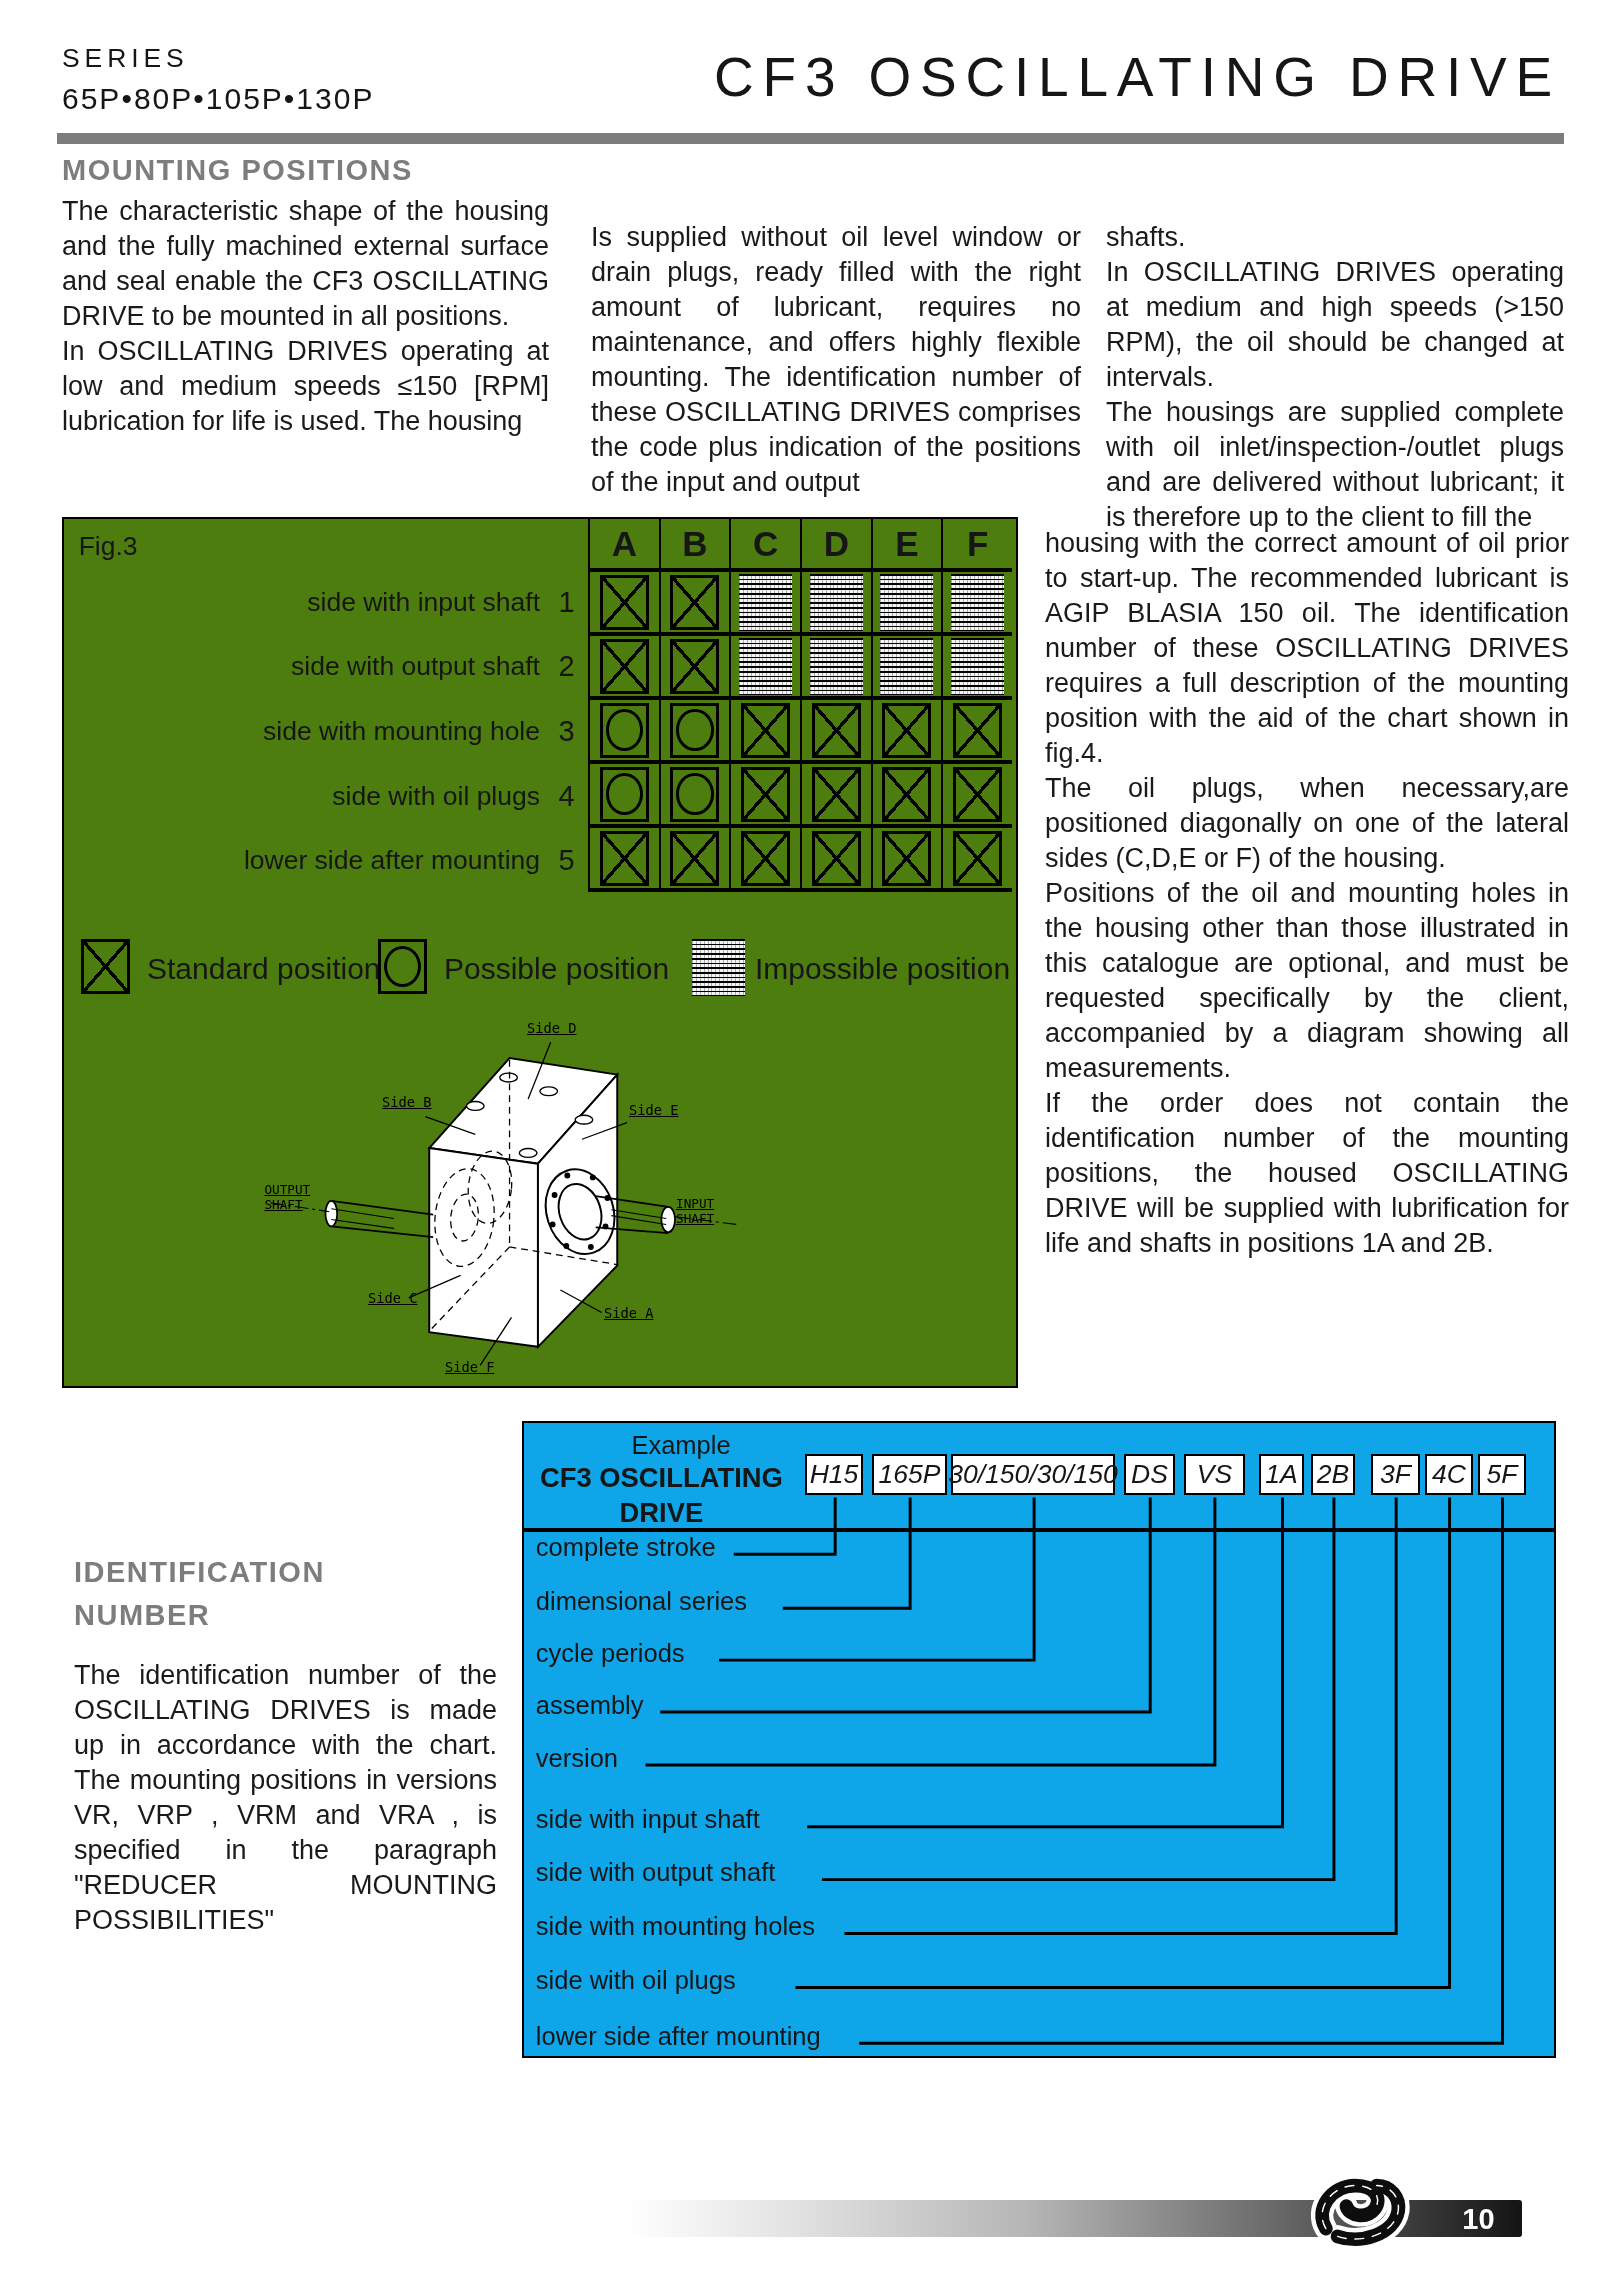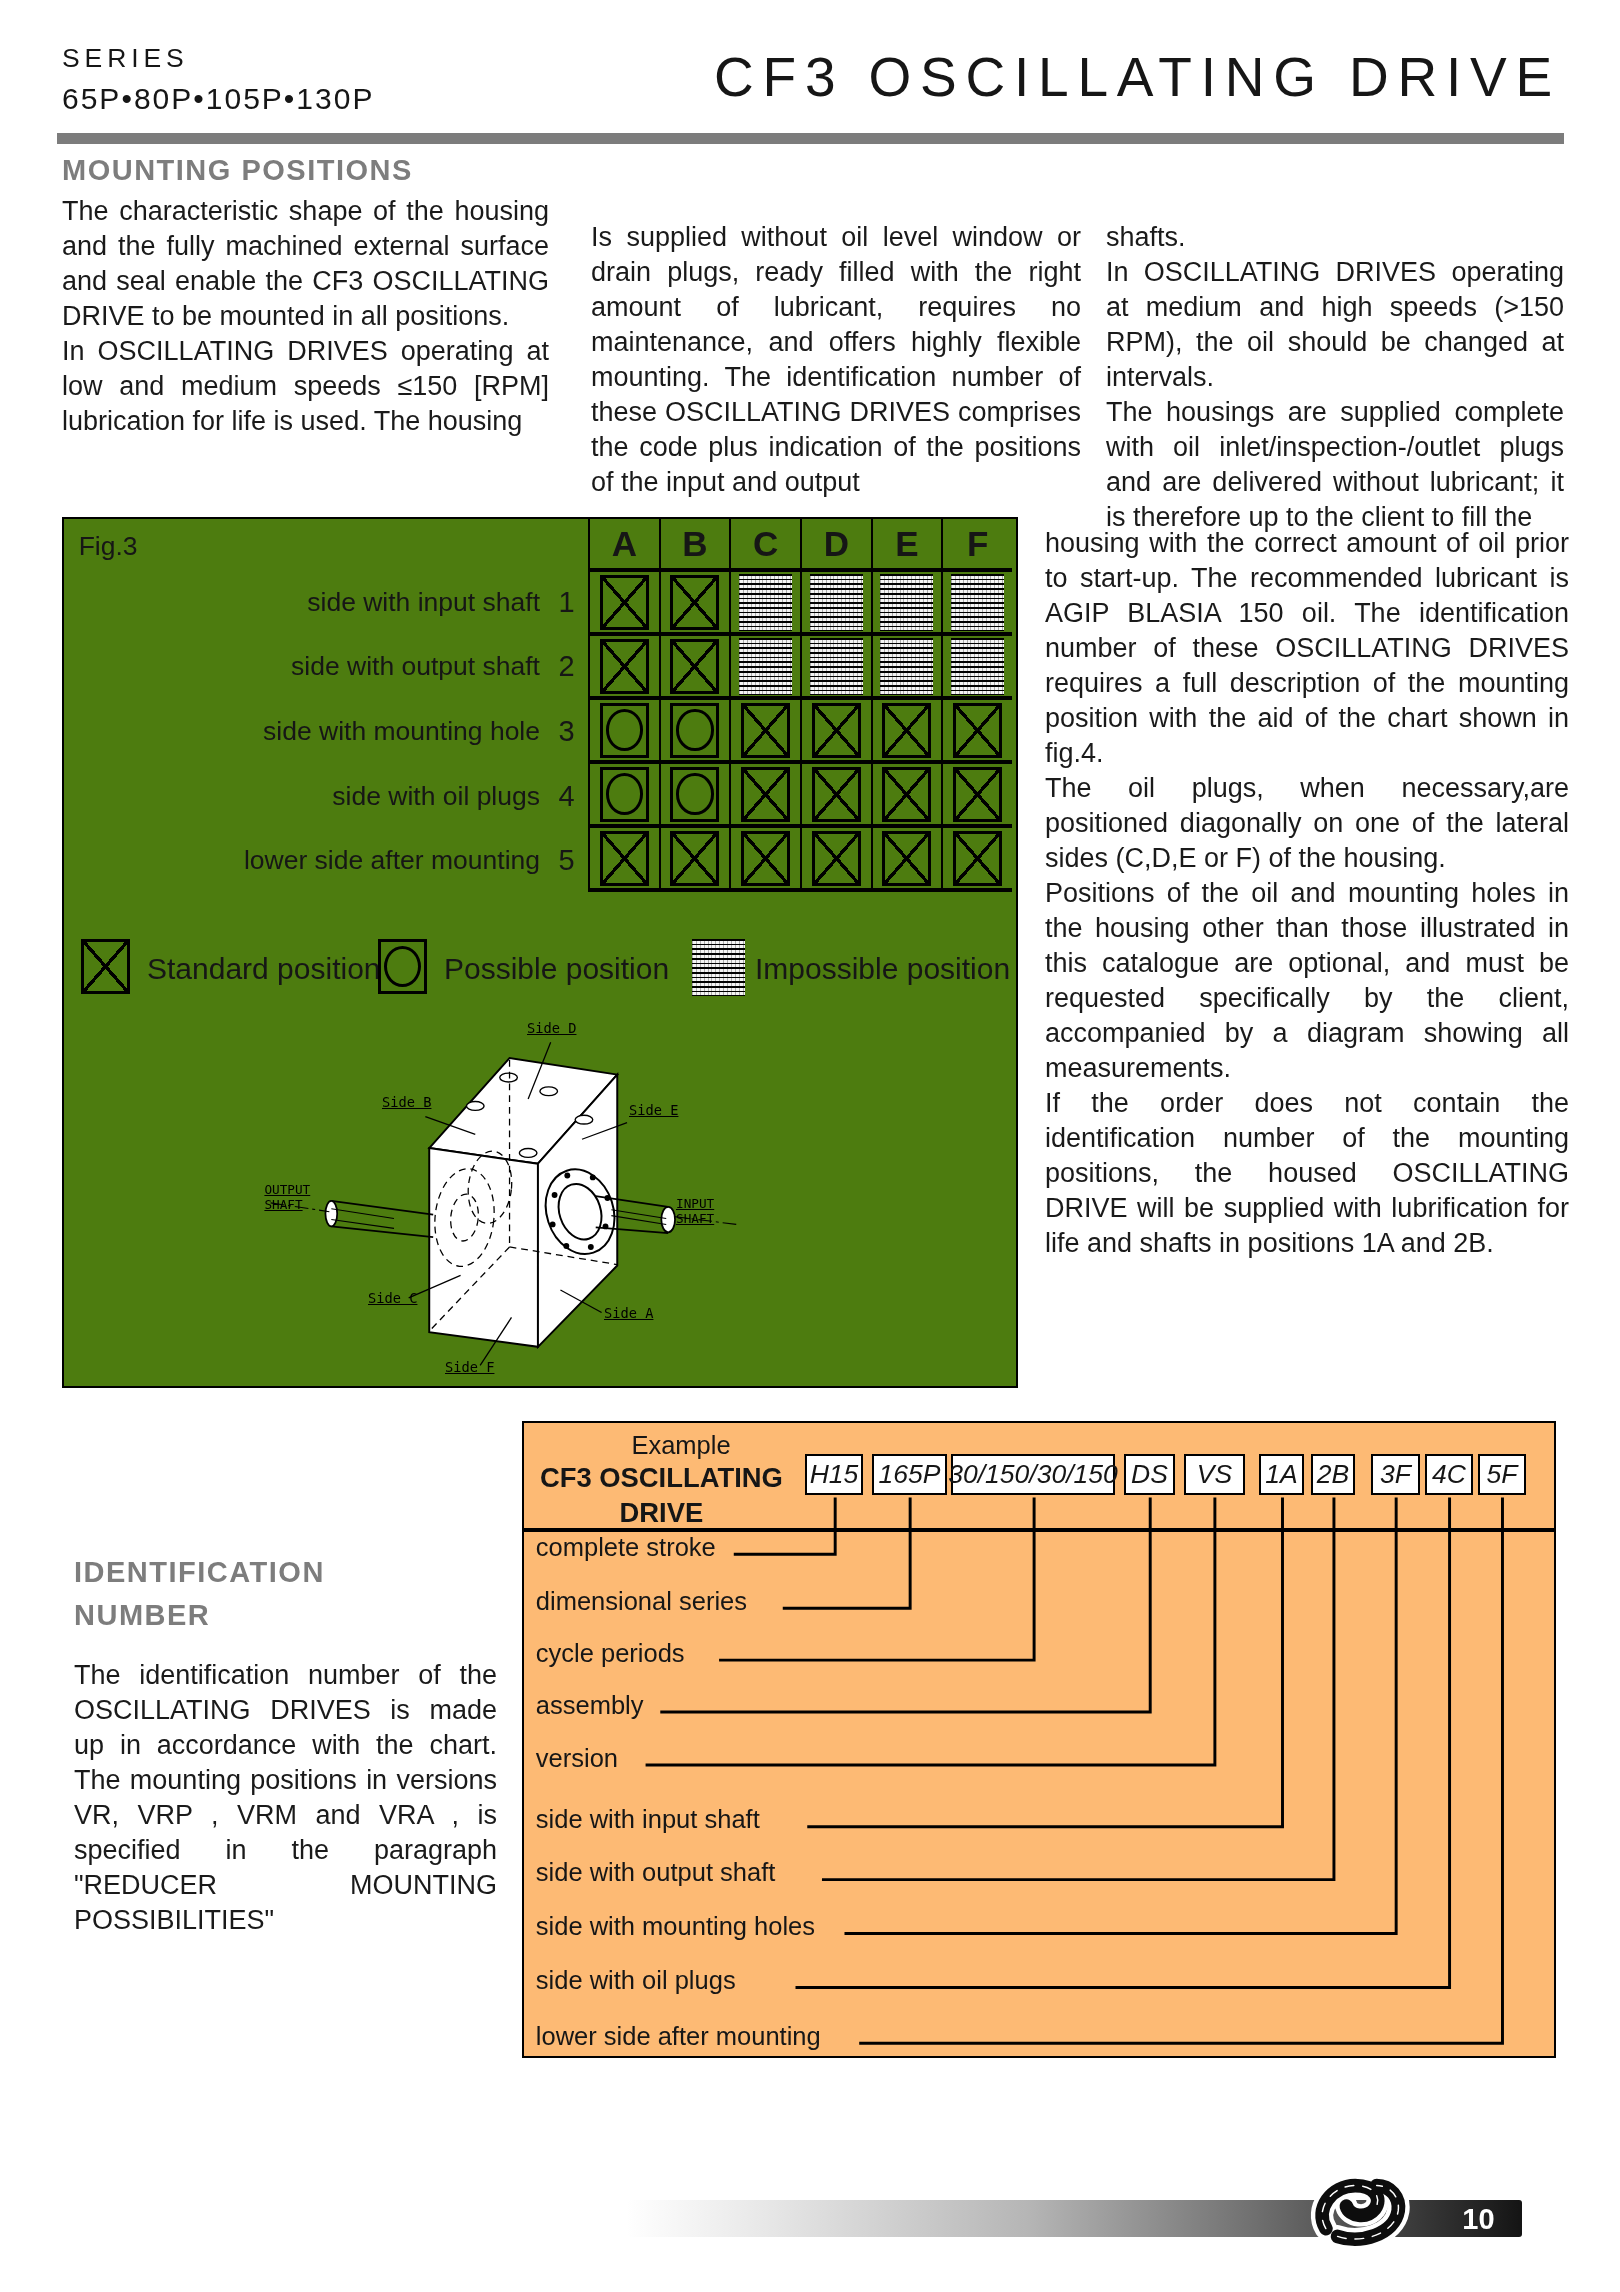--- a/index.html
+++ b/index.html
@@ -30,21 +30,21 @@
   .sym-o{width:43px;height:49px;border:3.4px solid #000;position:relative;}
   .sym-o:after{content:"";position:absolute;left:2.9px;right:2.9px;top:3.9px;bottom:3.9px;border:3.4px solid #000;border-radius:50%;}
   .sym-h{width:53px;height:57px;background-image:
       repeating-linear-gradient(90deg,rgba(0,0,0,.30) 0 1px,transparent 1px 3.9px),
       repeating-linear-gradient(180deg,#000 0 1.7px,#f4f4f4 1.7px 4.7px);}
   .legend-item-label{font-size:30px;}
   
   .draw-label{position:absolute;font-family:"DejaVu Sans Mono",monospace;font-size:13.7px;
       text-decoration:underline;white-space:pre-line;line-height:14.7px;color:#000;}
   
-  .chart-box{border:2.9px solid #000;background:#fdba74;}
+  .chart-box{border:2.9px solid #000;background:#0ea5e9;}
   .example-label{font-size:25.5px;text-align:center;}
   .product-name{font-weight:bold;font-size:27.4px;text-align:center;}
   .code-box{position:absolute;border:2.9px solid #000;display:flex;align-items:center;justify-content:center;
       font-style:italic;font-size:26.5px;background:#fff;}
   .field-label{position:absolute;font-size:25.5px;white-space:nowrap;}
   
   .footer-bar{background:linear-gradient(90deg,#ffffff 0%,#e8e8e8 15%,#b5b5b5 45%,#707070 70%,#3a3a3a 88%,#141414 100%);border-radius:2.9px;}
   .page-num{font-size:29px;font-weight:bold;color:#fff;text-align:center;}
 </style>
 </head>

